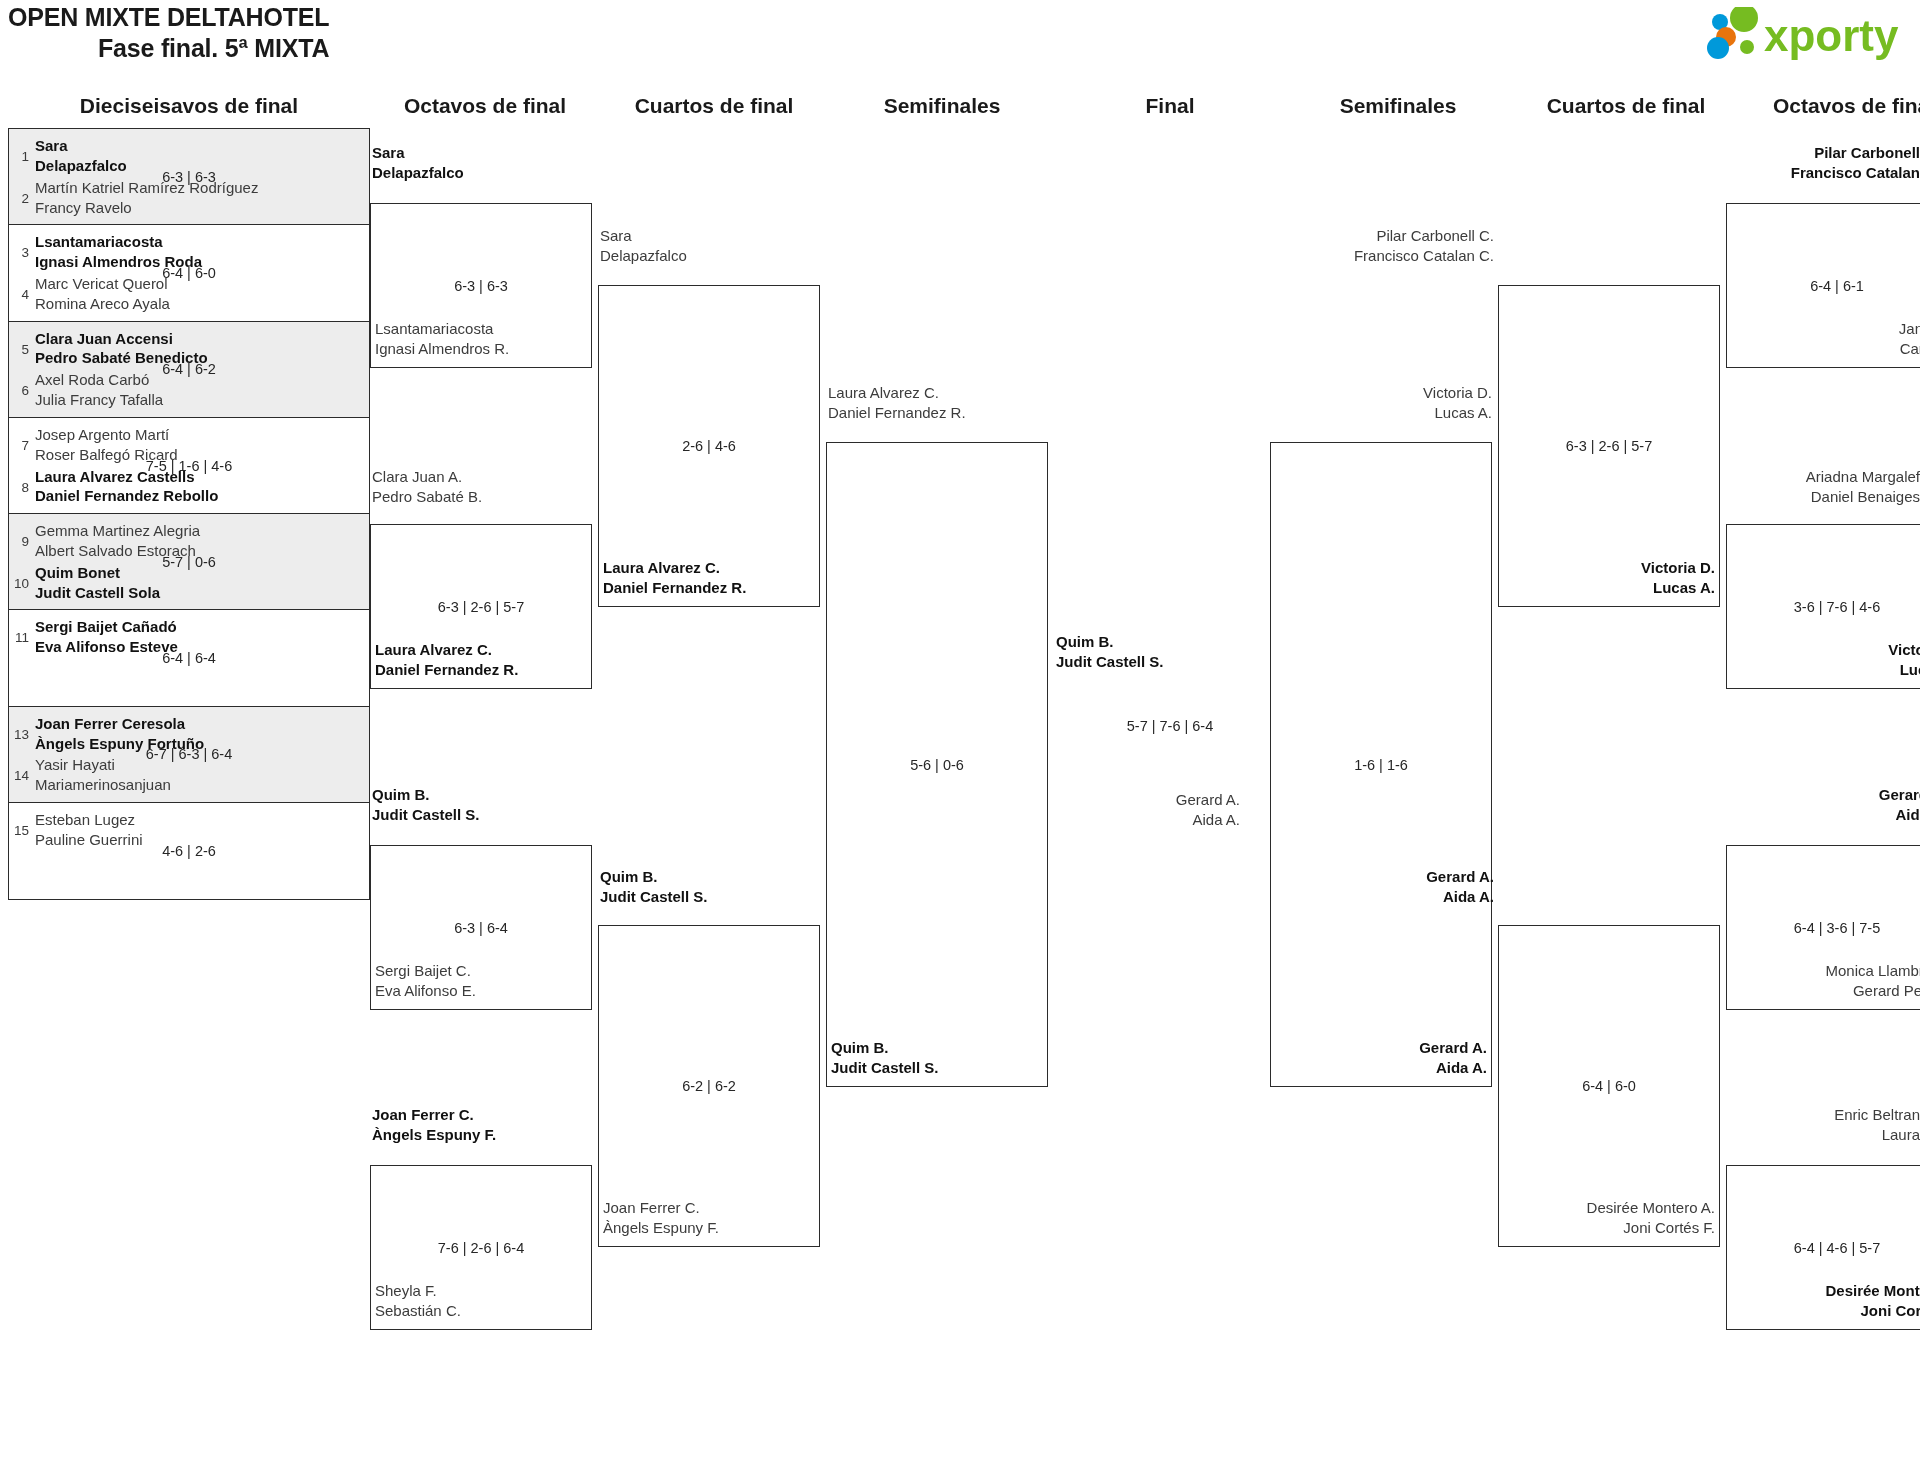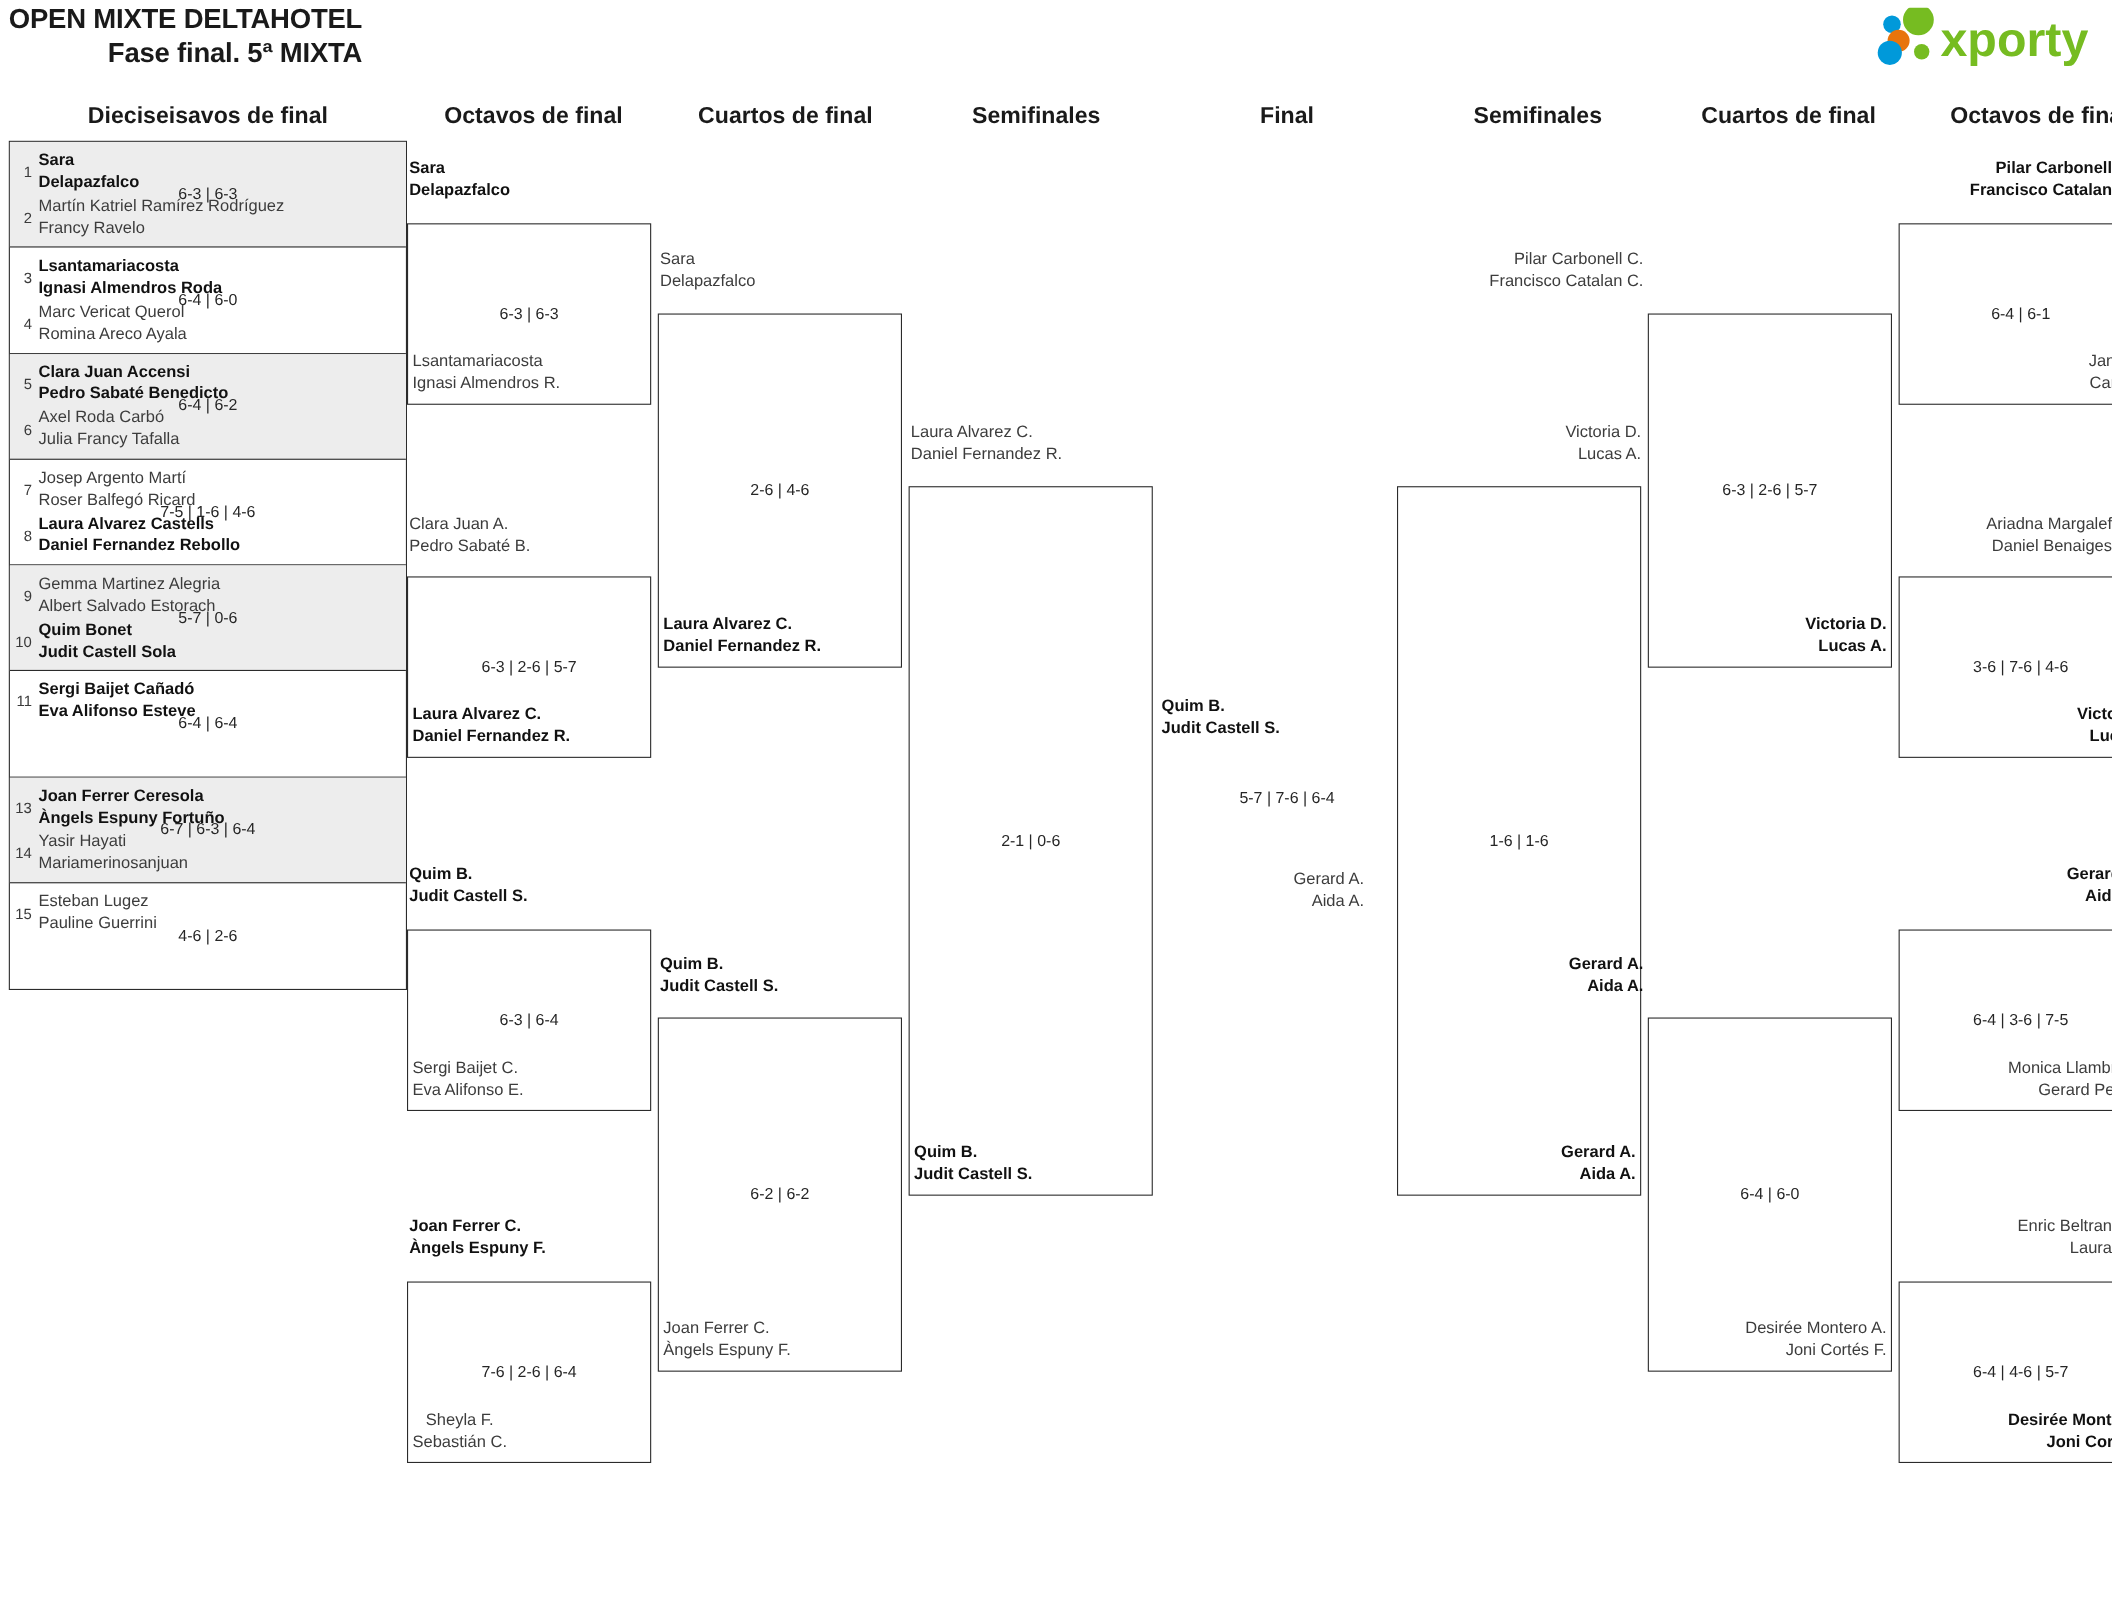--- a/index.html
+++ b/index.html
@@ -251,21 +251,21 @@
     <span class="n">Eva Alifonso E.</span>
   </div>
 </div>
 
 <div class="team win" style="left:372px;top:1105px;">
   <span class="n">Joan Ferrer C.</span>
   <span class="n">Àngels Espuny F.</span>
 </div>
 <div class="match-box" style="left:370px;top:1165px;width:222px;height:165px;">
   <div class="box-score">7-6 | 2-6 | 6-4</div>
-  <div class="team lose" style="left:4px;bottom:8px;text-align:center;">
+  <div class="team lose" style="left:4px;bottom:8px;">
     <span class="n">Sheyla F.</span>
     <span class="n">Sebastián C.</span>
   </div>
 </div>
 
 <div class="team lose" style="left:600px;top:226px;">
   <span class="n">Sara</span>
   <span class="n">Delapazfalco</span>
 </div>
 <div class="match-box" style="left:598px;top:285px;width:222px;height:322px;">
@@ -285,21 +285,21 @@
     <span class="n">Joan Ferrer C.</span>
     <span class="n">Àngels Espuny F.</span>
   </div>
 </div>
 
 <div class="team lose" style="left:828px;top:383px;">
   <span class="n">Laura Alvarez C.</span>
   <span class="n">Daniel Fernandez R.</span>
 </div>
 <div class="match-box" style="left:826px;top:442px;width:222px;height:645px;">
-  <div class="box-score">2-1 | 0-6</div>
+  <div class="box-score">5-6 | 0-6</div>
   <div class="team win" style="left:4px;bottom:8px;">
     <span class="n">Quim B.</span>
     <span class="n">Judit Castell S.</span>
   </div>
 </div>
 
 <div class="team win" style="left:1056px;top:632px;">
   <span class="n">Quim B.</span>
   <span class="n">Judit Castell S.</span>
 </div>

